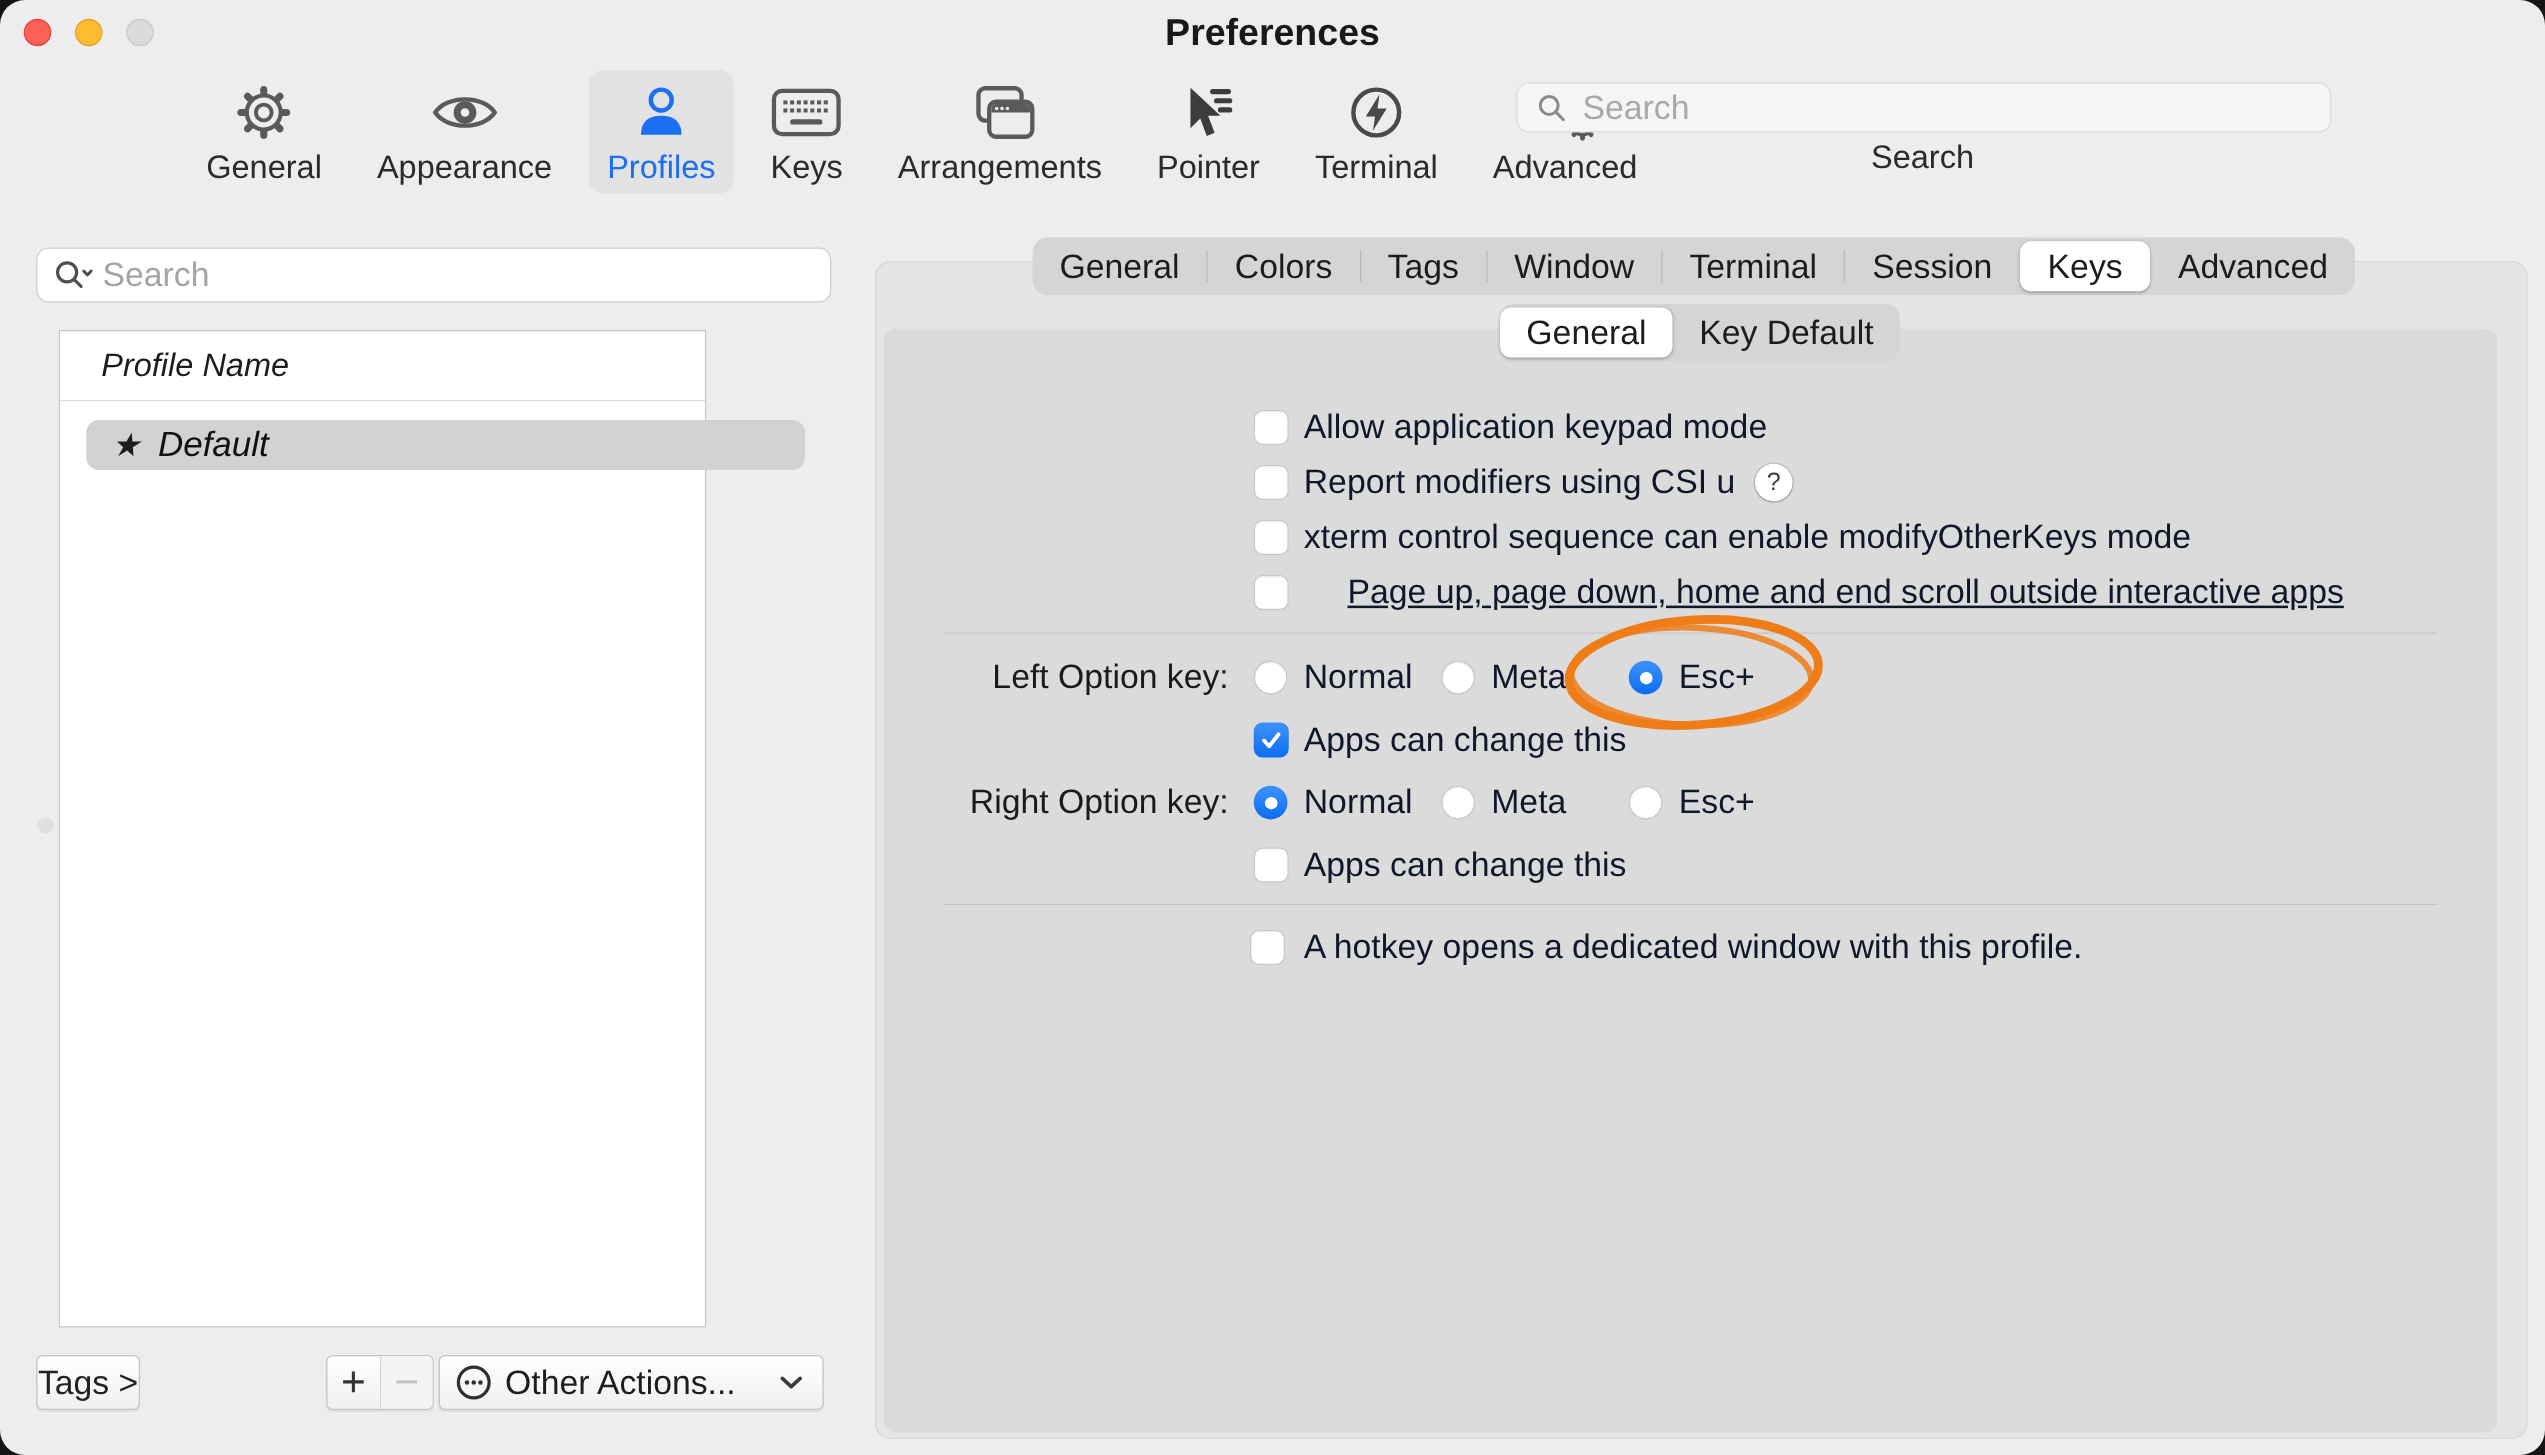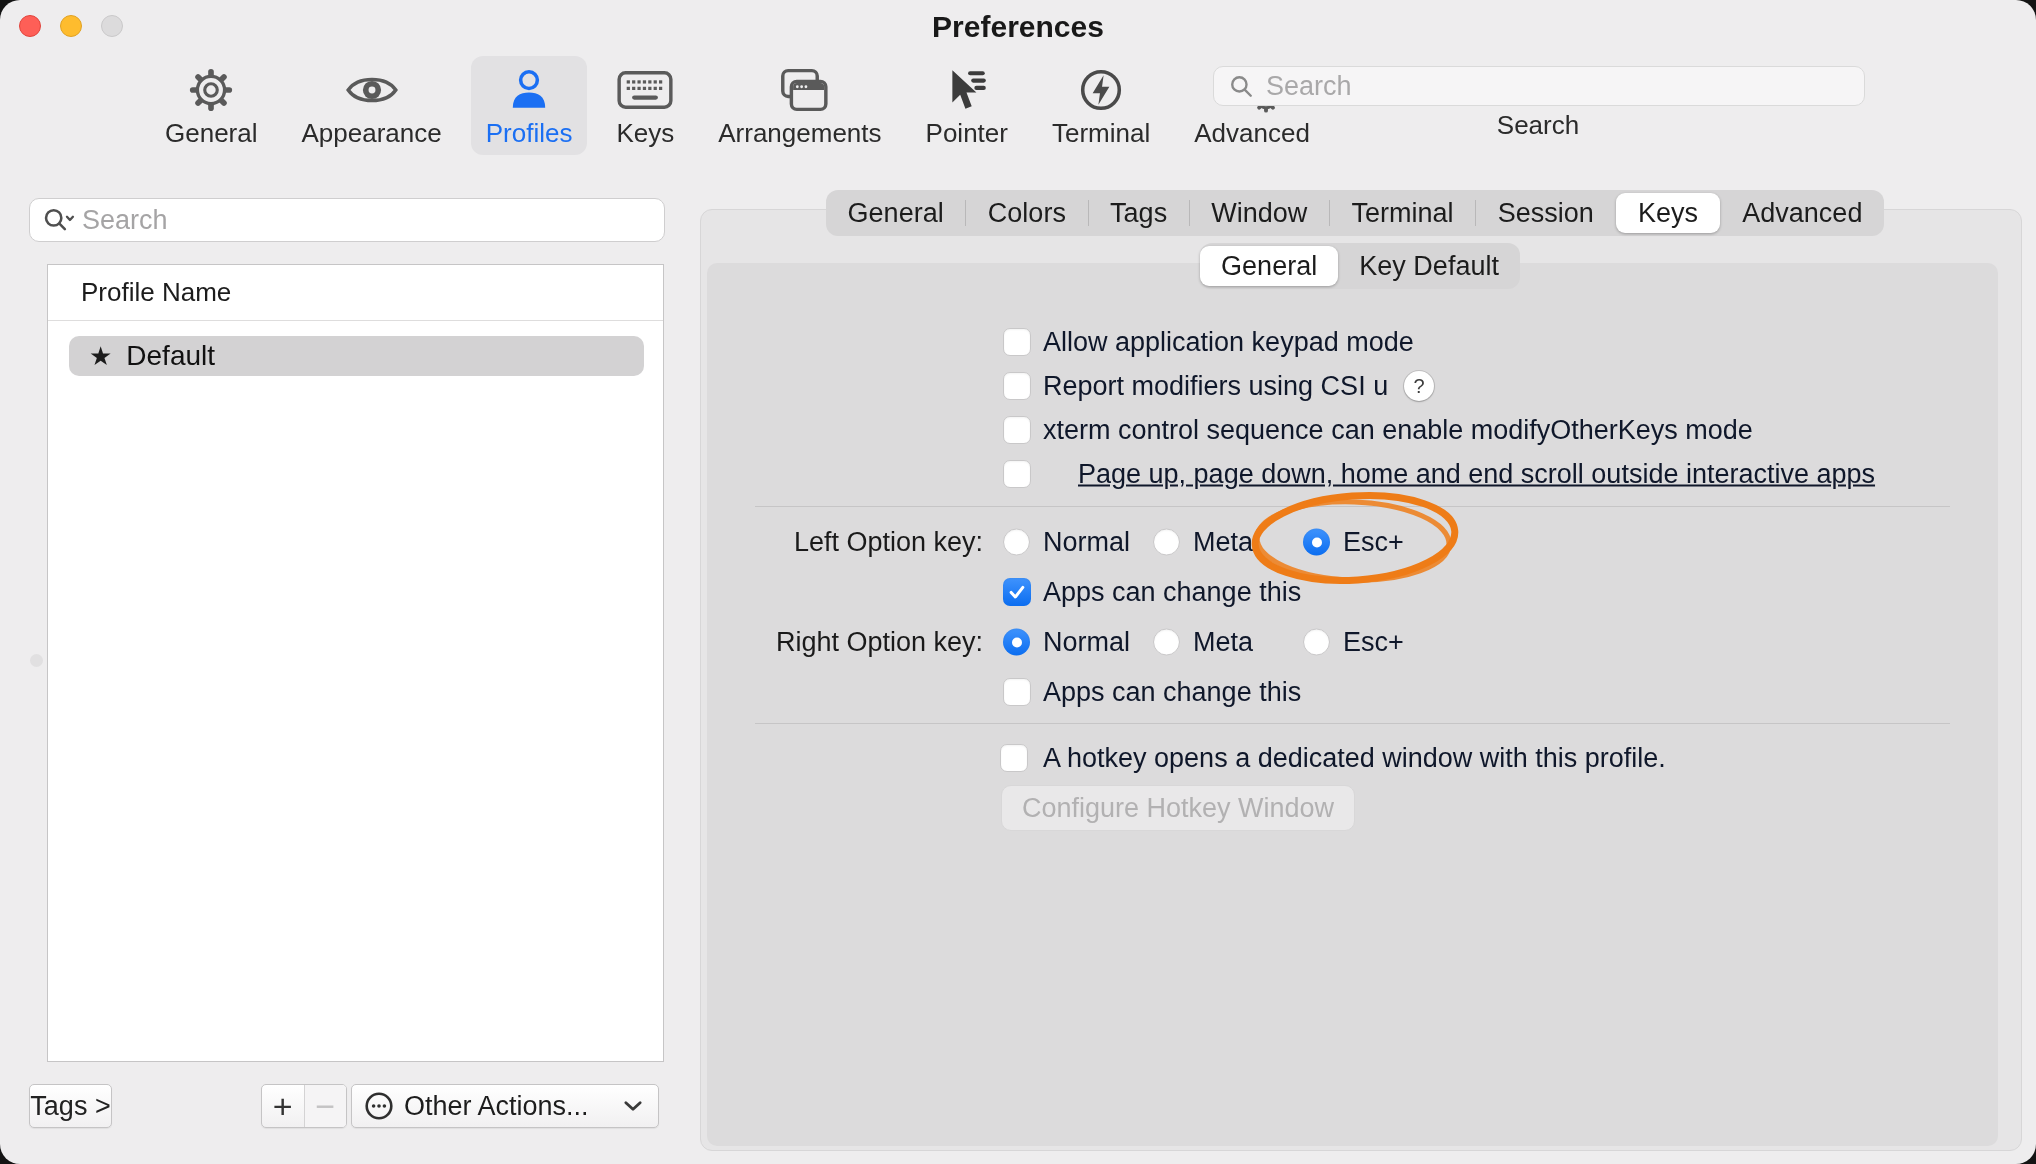--- a/index.html
+++ b/index.html
@@ -22,21 +22,21 @@
   .titem.selected .tlabel{color:#1b6ff3;}
   .tb-search{position:absolute;left:1213px;top:66px;width:650px;height:38px;border:1px solid #dadada;background:#f6f5f6;border-radius:10px;display:flex;align-items:center;}
   .tb-search input{border:none;outline:none;background:transparent;font-size:27px;color:#333;width:560px;font-family:"Liberation Sans",sans-serif;}
   .tb-search input::placeholder{color:#a9a8a9;}
   .tb-search-label{position:absolute;left:1213px;top:110px;width:650px;text-align:center;font-size:26px;color:#2b2b2b;}
 
   
   .sb-search{position:absolute;left:29px;top:198px;width:634px;height:42px;background:#fff;border:1px solid #cfcecf;border-radius:10px;display:flex;align-items:center;}
   .sb-search input{border:none;outline:none;background:transparent;font-size:27px;color:#333;width:540px;font-family:"Liberation Sans",sans-serif;}
   .sb-search input::placeholder{color:#a5a4a5;}
-  .plist{position:absolute;left:47px;top:264px;width:617px;height:798px;background:#fff;border:1px solid #c6c5c6;box-sizing:border-box;}
+  .plist{position:absolute;left:47px;top:264px;width:518px;height:798px;background:#fff;border:1px solid #c6c5c6;box-sizing:border-box;font-style:italic;}
   .plist-header{height:55px;display:flex;align-items:center;padding-left:33px;font-size:26px;color:#1c1c1c;border-bottom:1px solid #dedddd;}
   .prow{position:absolute;left:21px;top:71px;width:575px;height:40px;border-radius:10px;background:#d3d2d3;display:flex;align-items:center;}
   .prow .star{margin-left:20px;font-size:26px;color:#1c1c1c;}
   .prow .pname{margin-left:14px;font-size:28px;color:#111;}
   .edge-dot{position:absolute;left:30px;top:654px;width:13px;height:13px;border-radius:50%;background:#e1e0e1;}
 
   
   .btn{position:absolute;top:1084px;height:44px;border:1px solid #c5c4c5;background:linear-gradient(#ffffff,#f1f0f1);border-radius:5px;box-sizing:border-box;display:flex;align-items:center;box-shadow:0 1px 1px rgba(0,0,0,.06);}
   .btn-tags{left:29px;width:83px;justify-content:center;font-size:27px;color:#222;}
   .btn-plusminus{left:261px;width:86px;padding:0;}
@@ -361,21 +361,20 @@
     <span class="abs cbox" style="left:1003px;"></span>
     <span class="abs clabel" style="left:1043px;">Apps can change this</span>
   </div>
 
   <div class="divider" style="top:723px;"></div>
 
   <div class="row" style="top:736px;">
     <span class="abs cbox" style="left:1000px;"></span>
     <span class="abs clabel" style="left:1043px;">A hotkey opens a dedicated window with this profile.</span>
   </div>
-  <div class="cfg-btn">Configure Hotkey Window</div>
 
   <svg class="annotation" viewBox="0 0 236 112">
     <ellipse cx="115" cy="52" rx="100" ry="42" fill="none" stroke="#ee7c17" stroke-width="7" transform="rotate(-4 115 52)"></ellipse>
     <ellipse cx="113" cy="55" rx="96" ry="39" fill="none" stroke="#ee7c17" stroke-width="5" opacity="0.85" transform="rotate(2 113 55)"></ellipse>
   </svg>
 
 </div>
 </div>
 
 </body></html>

